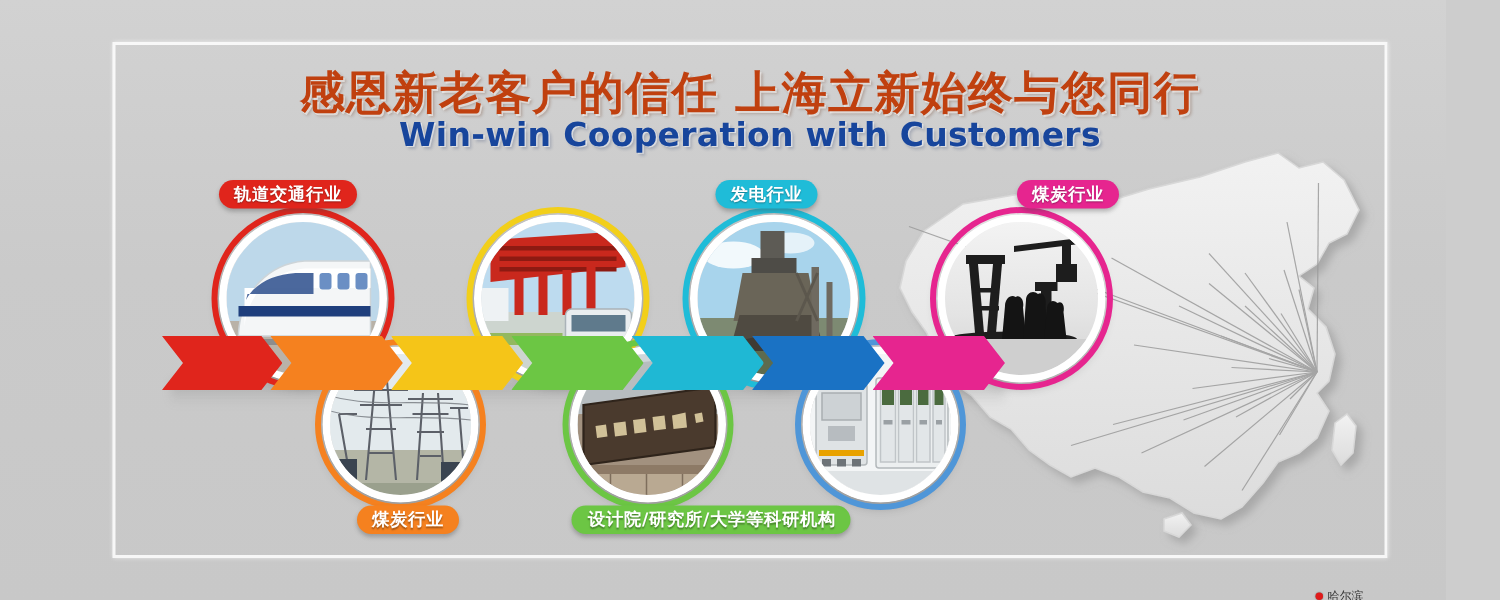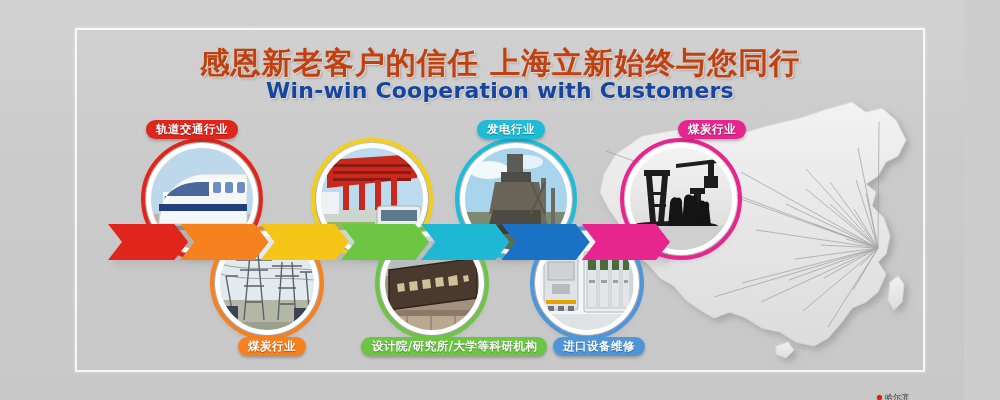--- a/index.html
+++ b/index.html
@@ -347,21 +347,21 @@
         <rect x="0" y="74" width="94" height="6" fill="#8d7a66"></rect>
         <rect x="0" y="80" width="94" height="14" fill="#b9a992"></rect>
         <g stroke="#7e6e5c" stroke-width="1" fill="none">
             <path d="M22,80 L22,94 M46,80 L46,94 M70,80 L70,94"></path>
           </g>
       </svg>
     </div>
     <div class="ring" style="border:5px solid #fff;"></div>
   </div>
   <div class="outring" style="left:375px;top:226px;width:114px;height:114px;border:4px solid #6cc644;"></div>
-  <div class="pill" style="left:361px;top:337px;background:#6cc644;padding-left:11px;">设计院/研究所/大学等科研机构</div>
+  <div class="pill" style="left:381px;top:337px;background:#6cc644;padding-left:11px;">设计院/研究所/大学等科研机构</div>
 
   <div class="medal big" style="left:535px;top:231px;width:104px;height:104px;">
     <div class="photo" style="background:linear-gradient(180deg,#fafbfc 0%,#e7eaec 55%,#d2d6d8 100%);">
       <svg viewBox="0 0 94 94" width="94" height="94">
         <rect x="0" y="0" width="94" height="94" fill="#f3f5f6"></rect>
         <rect x="4" y="20" width="34" height="54" rx="2" fill="#dfe3e5" stroke="#b3b8bb"></rect>
         <rect x="8" y="26" width="26" height="18" fill="#cdd2d5" stroke="#a9aeb1"></rect>
         <rect x="12" y="48" width="18" height="10" fill="#b7bcc0"></rect>
         <g fill="#e8a200">
             <rect x="6" y="64" width="30" height="4"></rect>
@@ -389,15 +389,14 @@
             <rect x="61" y="44" width="6" height="3"></rect>
           <rect x="73" y="44" width="5" height="3"></rect>
             <rect x="84" y="44" width="4" height="3"></rect>
         </g>
         <rect x="0" y="78" width="94" height="16" fill="#dfe3e5"></rect>
       </svg>
     </div>
     <div class="ring" style="border:5px solid #fff;"></div>
   </div>
   <div class="outring" style="left:530px;top:226px;width:114px;height:114px;border:4px solid #4f96d8;"></div>
-  <div class="pill" style="left:553px;top:337px;background:#4f96d8;">进口设备维修</div>
 
 </div>
 
 </body></html>

